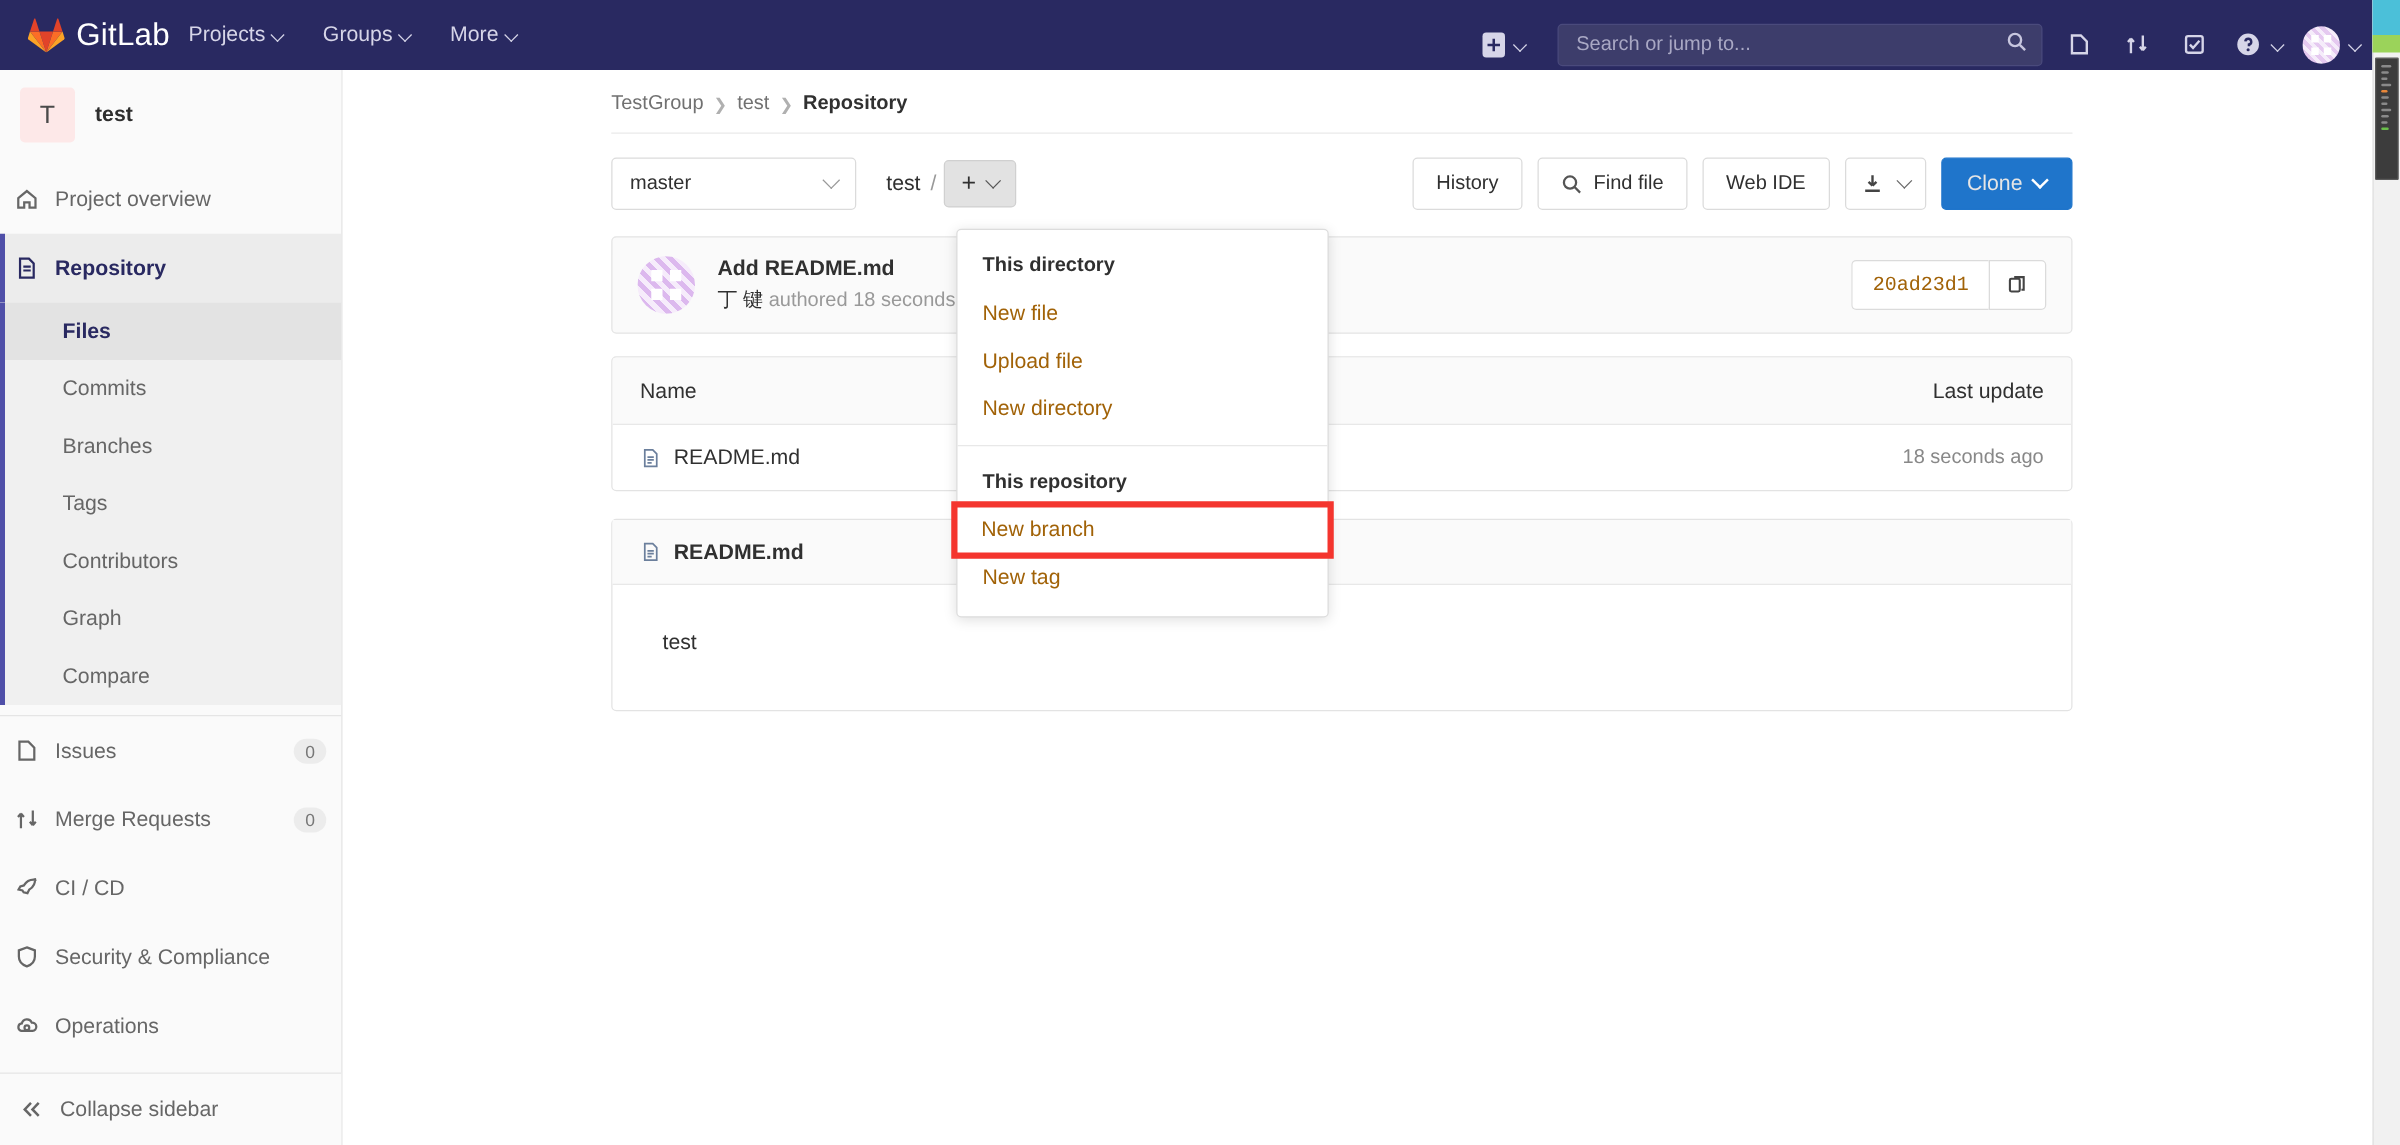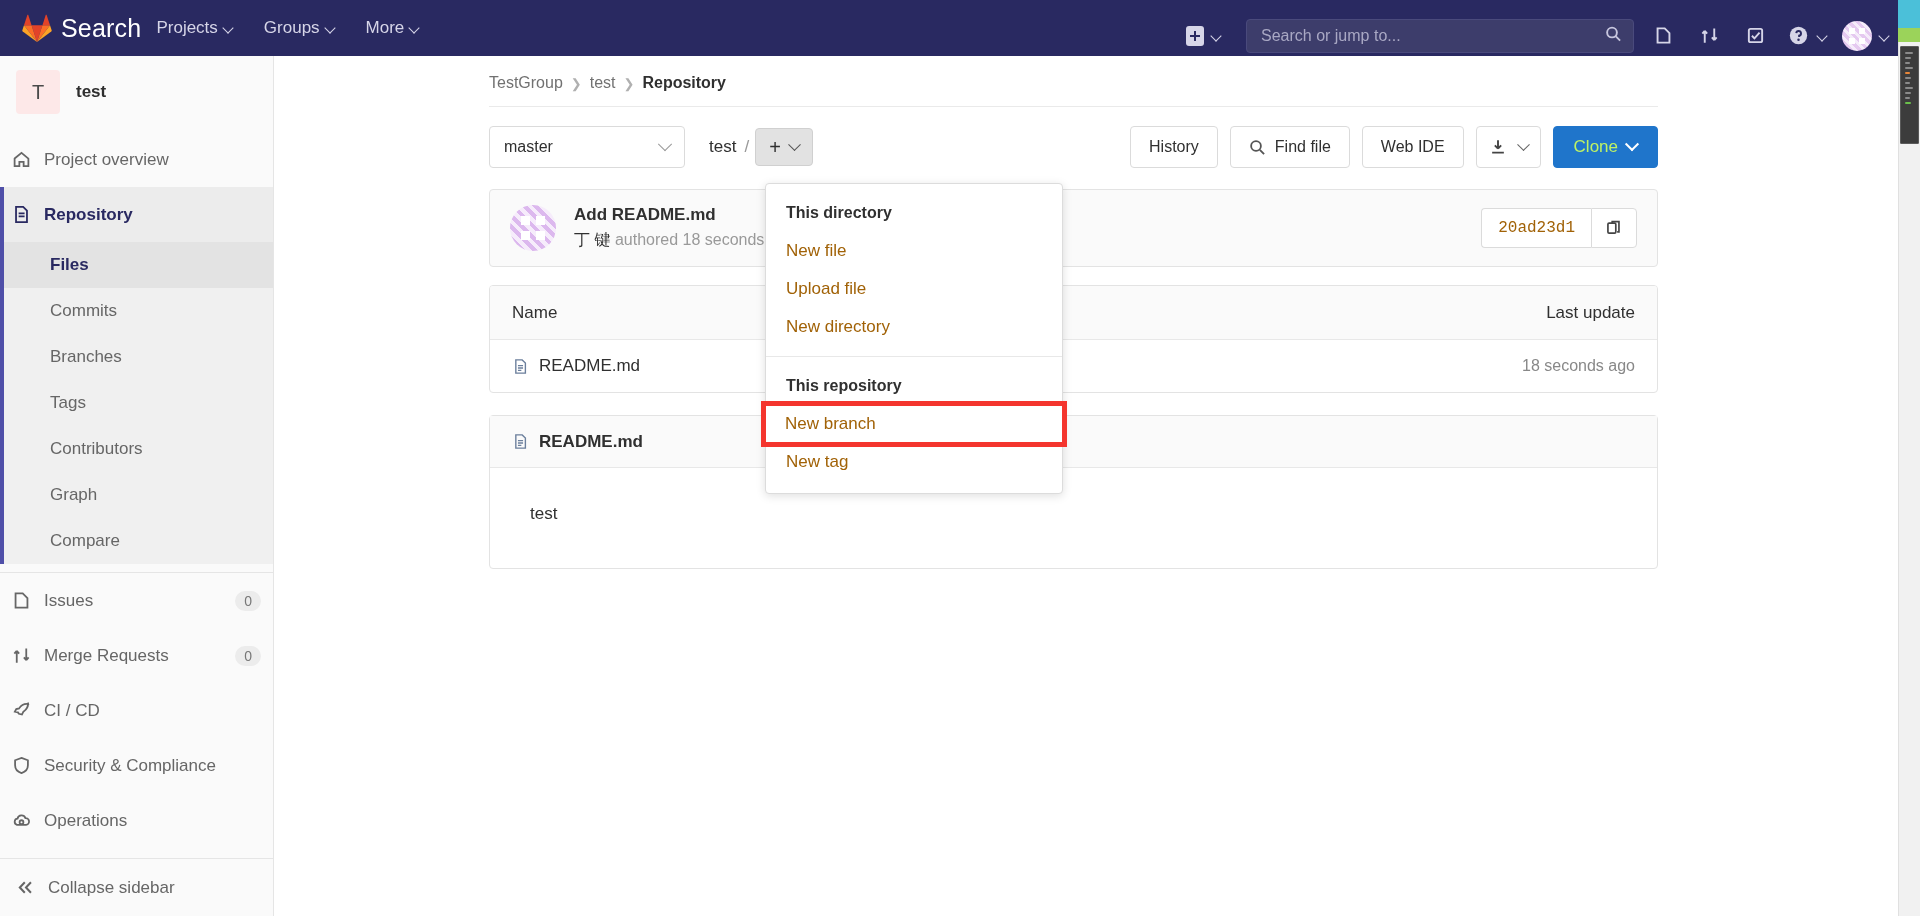--- a/index.html
+++ b/index.html
@@ -219,21 +219,21 @@
   }
   .tb-right { margin-left: auto; display: flex; align-items: center; gap: 12px; }
   .btn {
     height: 42px; border: 1px solid #dbdbdb; border-radius: 4px; background: #fff;
     display: flex; align-items: center; justify-content: center; gap: 9px;
     padding: 0 18px; font-size: 16px; color: #303030; cursor: pointer;
     white-space: nowrap;
   }
   .btn.icon-only { padding: 0 12px; gap: 12px; }
   .btn.primary {
-    background: #1f75cb; border-color: #1f75cb; color: #bef264;
+    background: #1f75cb; border-color: #1f75cb; color: #e5e5e5;
     padding: 0 20px; font-size: 17px; justify-content: flex-end;
   }
   .btn.primary .cv3 {
     width: 10px; height: 10px; border-right: 2px solid #fff;
     border-bottom: 2px solid #fff; transform: rotate(45deg) translate(-2px,-2px);
   }
   .cv2 {
     width: 9px; height: 9px; border-right: 1.8px solid #666;
     border-bottom: 1.8px solid #666; transform: rotate(45deg) translate(-2px,-2px);
   }
@@ -378,21 +378,21 @@
       <div class="gl-logo">
         <svg width="30" height="28" viewBox="0 0 36 34">
           <path fill="#e24329" d="M18 34 24.6 13.6H11.4z"></path>
           <path fill="#fc6d26" d="M18 34 11.4 13.6H2.2z"></path>
           <path fill="#fca326" d="M2.2 13.6 .2 19.8a1.4 1.4 0 0 0 .5 1.5L18 34z"></path>
           <path fill="#e24329" d="M2.2 13.6h9.2L7.5 1.4c-.2-.6-1.1-.6-1.3 0z"></path>
           <path fill="#fc6d26" d="M18 34 24.6 13.6h9.2z"></path>
           <path fill="#fca326" d="M33.8 13.6l2 6.2a1.4 1.4 0 0 1-.5 1.5L18 34z"></path>
           <path fill="#e24329" d="M33.8 13.6h-9.2L28.5 1.4c.2-.6 1.1-.6 1.3 0z"></path>
         </svg>
-        <span class="gl-wordmark">Search</span>
+        <span class="gl-wordmark">GitLab</span>
       </div>
       <div class="nav-item">
         <span>Projects</span>
         <span class="caret"></span>
       </div>
       <div class="nav-item">
         <span>Groups</span>
         <span class="caret"></span>
       </div>
       <div class="nav-item">

